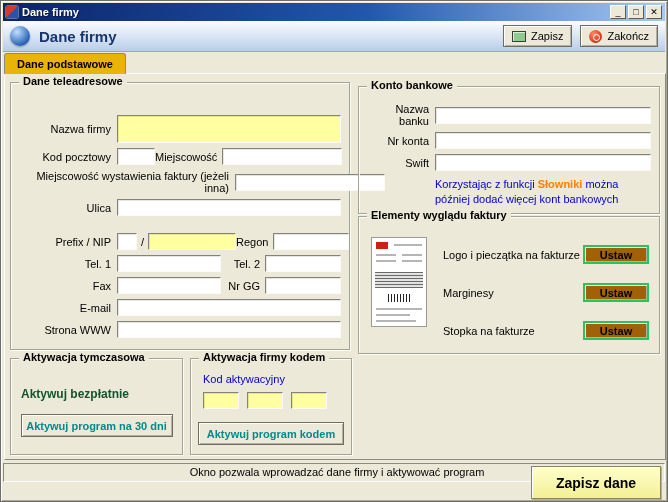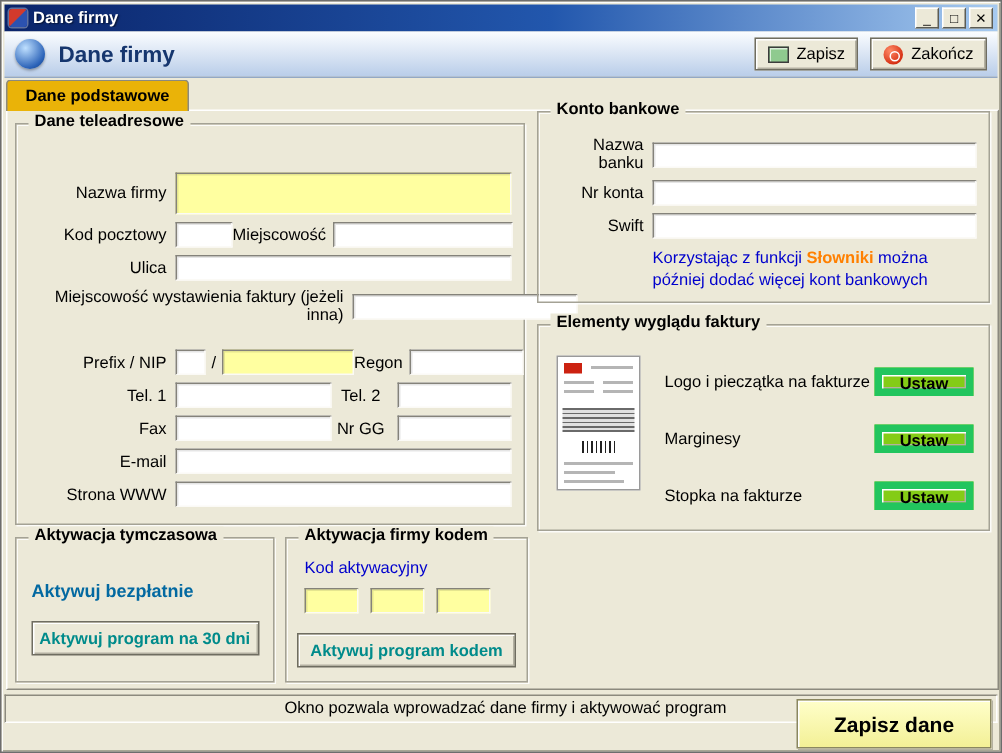--- a/index.html
+++ b/index.html
@@ -50,30 +50,30 @@
   .panel { position:absolute; top:72px; left:3px; width:662px; height:387px; background:#ece9d8;
            border:1px solid; border-color:#fff #8c8a7e #8c8a7e #fff; }
 
   .gb { position:absolute; border:1px solid #a4a295;
         box-shadow: inset 1px 1px 0 rgba(255,255,255,.85), 1px 1px 0 rgba(255,255,255,.85); }
   .gb-title { position:absolute; top:-8px; left:8px; background:#ece9d8; padding:0 4px;
               font-weight:bold; white-space:nowrap; }
 
   .row { display:flex; align-items:center; margin-bottom:5px; }
   .lbl { width:96px; text-align:right; margin-right:6px; flex:none; }
-  .lbl-mid { flex:1; text-align:center; margin-right:5px; }
+  .lbl-mid { flex:1; text-align:right; margin-right:5px; }
   .inp { height:17px; background:#fff; font-family:inherit; font-size:11px; padding:0 3px;
          border:1px solid; border-color:#84827a #fbfaf6 #fbfaf6 #84827a;
          box-shadow: inset 1px 1px 0 rgba(0,0,0,.10); }
   .inp.yellow { background:#ffffa0; }
   .inp.tall { height:28px; }
   .grow { flex:1; }
 
   .gb-tele    { left:5px;   top:8px;   width:340px; height:268px; padding:32px 8px 0 4px; }
-  .gb-konto   { left:353px; top:0;   width:302px; height:128px; padding:16px 8px 0 4px; }
+  .gb-konto   { left:353px; top:12px;   width:302px; height:128px; padding:16px 8px 0 4px; }
   .gb-wyglad  { left:353px; top:142px; width:302px; height:138px; }
   .gb-akt-tym { left:5px;   top:284px; width:173px; height:97px; }
   .gb-akt-kod { left:185px; top:284px; width:162px; height:97px; }
 
   .lbl-wide { width:214px; text-align:right; margin-right:6px; flex:none; }
   .sep { margin:0 4px; }
   .gap { height:12px; }
 
   .konto-note { margin:6px 4px 0 72px; color:#0000cc; line-height:15px; }
   .konto-note .orange { color:#ff8000; font-weight:bold; }
@@ -84,24 +84,24 @@
   .inv-line  { position:absolute; height:2px; background:#b5b5b5; }
   .inv-table { position:absolute; left:3px; right:3px; top:34px; height:16px;
                background:repeating-linear-gradient(#6a6a6a 0 1px, #e2e2e2 1px 3px); }
   .inv-bar   { position:absolute; left:16px; top:56px; width:24px; height:8px;
                background:repeating-linear-gradient(90deg,#222 0 1px,#fff 1px 3px); }
 
   .wyglad-rows { position:absolute; left:84px; right:10px; top:22px; }
   .wrow { display:flex; align-items:center; height:31px; margin-bottom:7px; }
   .wrow .wlbl { flex:1; }
   .btn-small { width:66px; height:19px; font-weight:bold; font-size:11px; font-family:inherit;
-               background:#84cc16; cursor:default; flex:none;
-               border:5px solid #22c55e; box-shadow: inset 1px 1px 0 #fff, inset -1px -1px 0 #b3b0a1; }
-
-  .free-label { margin:28px 0 0 10px; font-size:12px; font-weight:bold; color:#0369a1; }
+               background:#a16207; cursor:default; flex:none;
+               border:2px solid #22c55e; box-shadow: inset 1px 1px 0 #fff, inset -1px -1px 0 #b3b0a1; }
+
+  .free-label { margin:28px 0 0 10px; font-size:12px; font-weight:bold; color:#14532d; }
   .btn-teal { display:block; margin:13px auto 0 auto; height:23px; font-weight:bold; font-size:11px;
               font-family:inherit; color:#008b8b; background:#ece9d8; cursor:default;
               border:1px solid #6f6d61; box-shadow: inset 1px 1px 0 #fff, inset -1px -1px 0 #b3b0a1; }
   .btn-30 { width:152px; }
   .btn-kod { width:146px; }
   .code-label { margin:14px 0 0 12px; color:#0000cc; }
   .code-inputs { display:flex; gap:8px; margin:7px 0 0 12px; }
   .code-inputs .inp { width:36px; }
 
   
@@ -154,26 +154,26 @@
       </div>
 
       <div class="row">
         <span class="lbl">Kod pocztowy</span>
         <input class="inp" style="width: 38px;">
         <span class="lbl-mid">Miejscowość</span>
         <input class="inp" style="width: 120px;">
       </div>
 
       <div class="row">
+        <span class="lbl-wide">Miejscowość wystawienia faktury (jeżeli inna)</span>
+        <input class="inp grow" style="">
+      </div>
+
+      <div class="row">
         <span class="lbl">Ulica</span>
-        <input class="inp grow" style="">
-      </div>
-
-      <div class="row">
-        <span class="lbl-wide">Miejscowość wystawienia faktury (jeżeli inna)</span>
         <input class="inp grow" style="">
       </div>
 
       <div class="gap"></div>
 
       <div class="row">
         <span class="lbl">Prefix / NIP</span>
         <input class="inp" style="width: 20px;">
         <span class="sep">/</span>
         <input class="inp yellow" style="width: 88px;">

